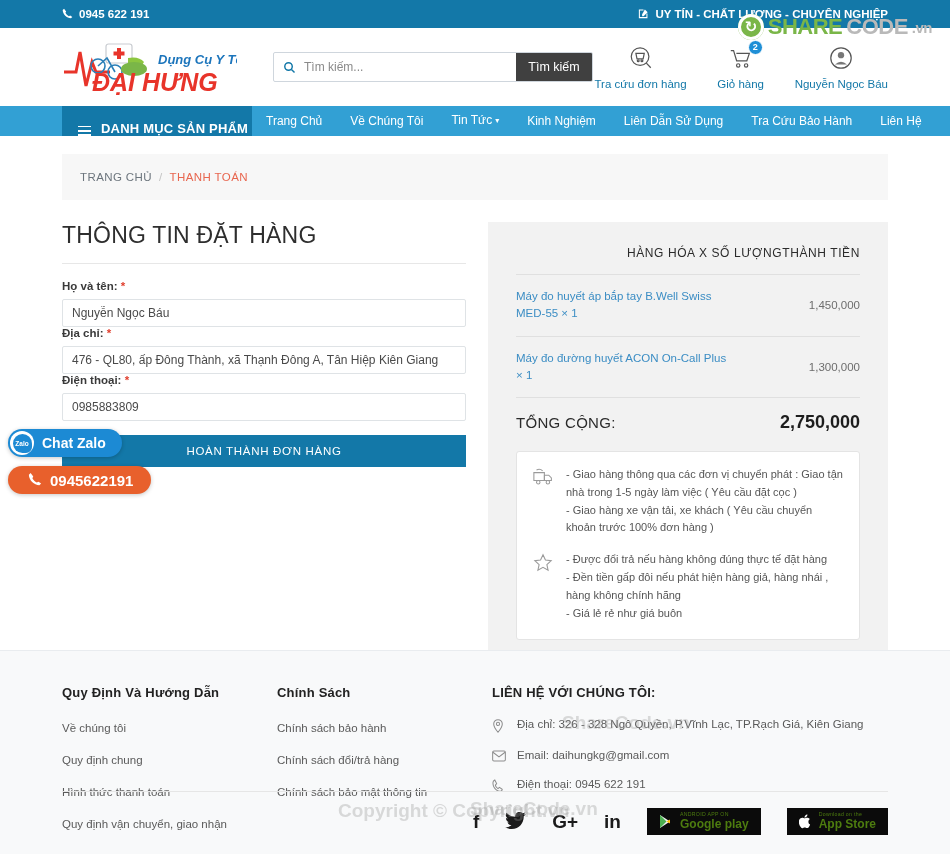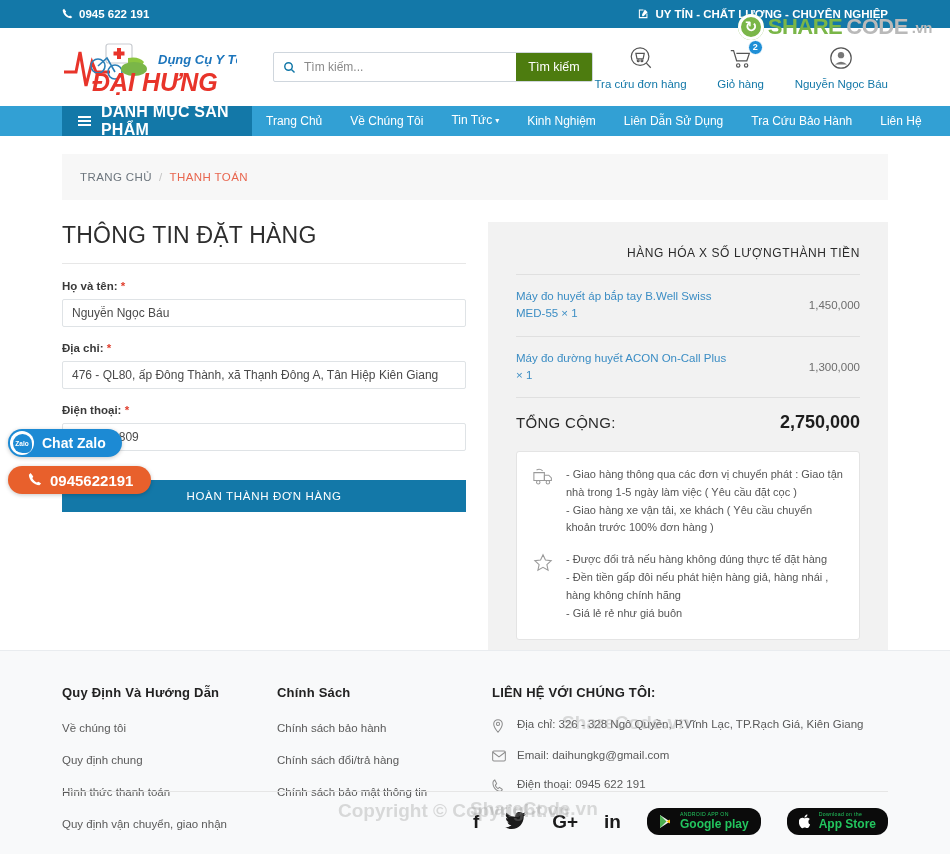--- a/index.html
+++ b/index.html
@@ -57,21 +57,21 @@
   .searchbox .si {
     width: 30px; display: flex; align-items: center; justify-content: center;
     color: #1378a8;
   }
   .searchbox input {
     flex: 1; border: 0; outline: 0; font-size: 12px; color: #555;
     font-family: "Liberation Sans", sans-serif; background: transparent;
   }
   .searchbox input::placeholder { color: #8a8a8a; }
   .search-btn {
-    background: #4d7c0f; color: #fff; border: 0; width: 76px;
+    background: #404040; color: #fff; border: 0; width: 76px;
     font-size: 12.5px; cursor: pointer;
     font-family: "Liberation Sans", sans-serif;
   }
 
   .header-actions {
     margin-left: auto; display: flex; align-items: flex-end; gap: 26px;
   }
   .haction {
     display: flex; flex-direction: column; align-items: center;
     color: #1378a8; font-size: 11.5px; cursor: pointer; position: relative;
@@ -85,23 +85,23 @@
     display: flex; align-items: center; justify-content: center;
     border: 1.5px solid #fff;
   }
 
   
   .nav {
     height: 30px; background: #32a0d4; display: flex; align-items: stretch;
     padding-left: 62px; color: #fff; font-size: 12px;
   }
   .nav-cat {
-    background: #1378a8; width: 190px; display: flex; align-items: center;
+    background: #1378a8; width: 190px; display: flex; align-items: flex-end;
     gap: 10px; padding-left: 16px; font-weight: bold; letter-spacing: .2px;
-    cursor: pointer; font-size: 16px;
+    cursor: pointer; font-size: 13px;
   }
   .burger { display: inline-flex; flex-direction: column; gap: 2.5px; }
   .burger i { display: block; width: 13px; height: 1.8px; background: #fff; }
   .nav-links { display: flex; align-items: center; gap: 0; }
   .nav-links a {
     color: #fff; text-decoration: none; padding: 0 14px; line-height: 30px;
     white-space: nowrap; font-size: 12px;
   }
   .caret { font-size: 8px; margin-left: 3px; position: relative; top: -1px; }
 
@@ -117,21 +117,21 @@
 
   
   .main { display: flex; padding: 22px 62px 0; gap: 22px; }
   .col-left { width: 404px; flex: 0 0 404px; }
   .col-right { flex: 1; }
 
   h1.sect {
     font-size: 23px; font-weight: normal; color: #2e2e2e; letter-spacing: .2px;
     padding-bottom: 14px; border-bottom: 1px solid #e7e7e7; margin-bottom: 16px;
   }
-  .fld { margin-bottom: 15px; }
+  .fld { }
   .fld label {
     display: block; font-size: 11.5px; font-weight: bold; color: #3a3a3a;
     margin-bottom: 7px;
   }
   .fld label .req { color: #e03e2d; }
   .fld input {
     width: 100%; height: 28px; border: 1px solid #dfe3e6; border-radius: 2px;
     padding: 0 9px; font-size: 12px; color: #4a4a4a; outline: 0;
     font-family: "Liberation Sans", sans-serif; background: #fff;
   }
@@ -192,21 +192,21 @@
   .contact-line .cic { flex: 0 0 14px; color: #888; padding-top: 1px; }
 
   .fbottom {
     position: absolute; left: 62px; right: 62px; top: 140px;
     border-top: 1px solid #e6e6e6; padding-top: 16px;
     display: flex; align-items: center; justify-content: flex-end; gap: 26px;
   }
   .socials { display: flex; align-items: center; gap: 26px; }
   .socials span { color: #1b1b1b; font-size: 19px; font-weight: bold; cursor: pointer; line-height: 1; }
   .store-badge {
-    background: #0b0b0b; color: #22c55e; border-radius: 12px; height: 27px;
+    background: #0b0b0b; color: #4d7c0f; border-radius: 0; height: 27px;
     display: flex; align-items: center; gap: 7px; padding: 9px 12px; cursor: pointer;
   }
   .store-badge .sb-t { line-height: 1.05; }
   .store-badge .sb-small { font-size: 5.2px; letter-spacing: .3px; display: block; }
   .store-badge .sb-big { font-size: 12px; font-weight: bold; display: block; }
 
   
   .wm {
     position: absolute; color: rgba(150,150,150,.33); font-weight: bold;
     pointer-events: none; user-select: none; z-index: 25; white-space: nowrap;

